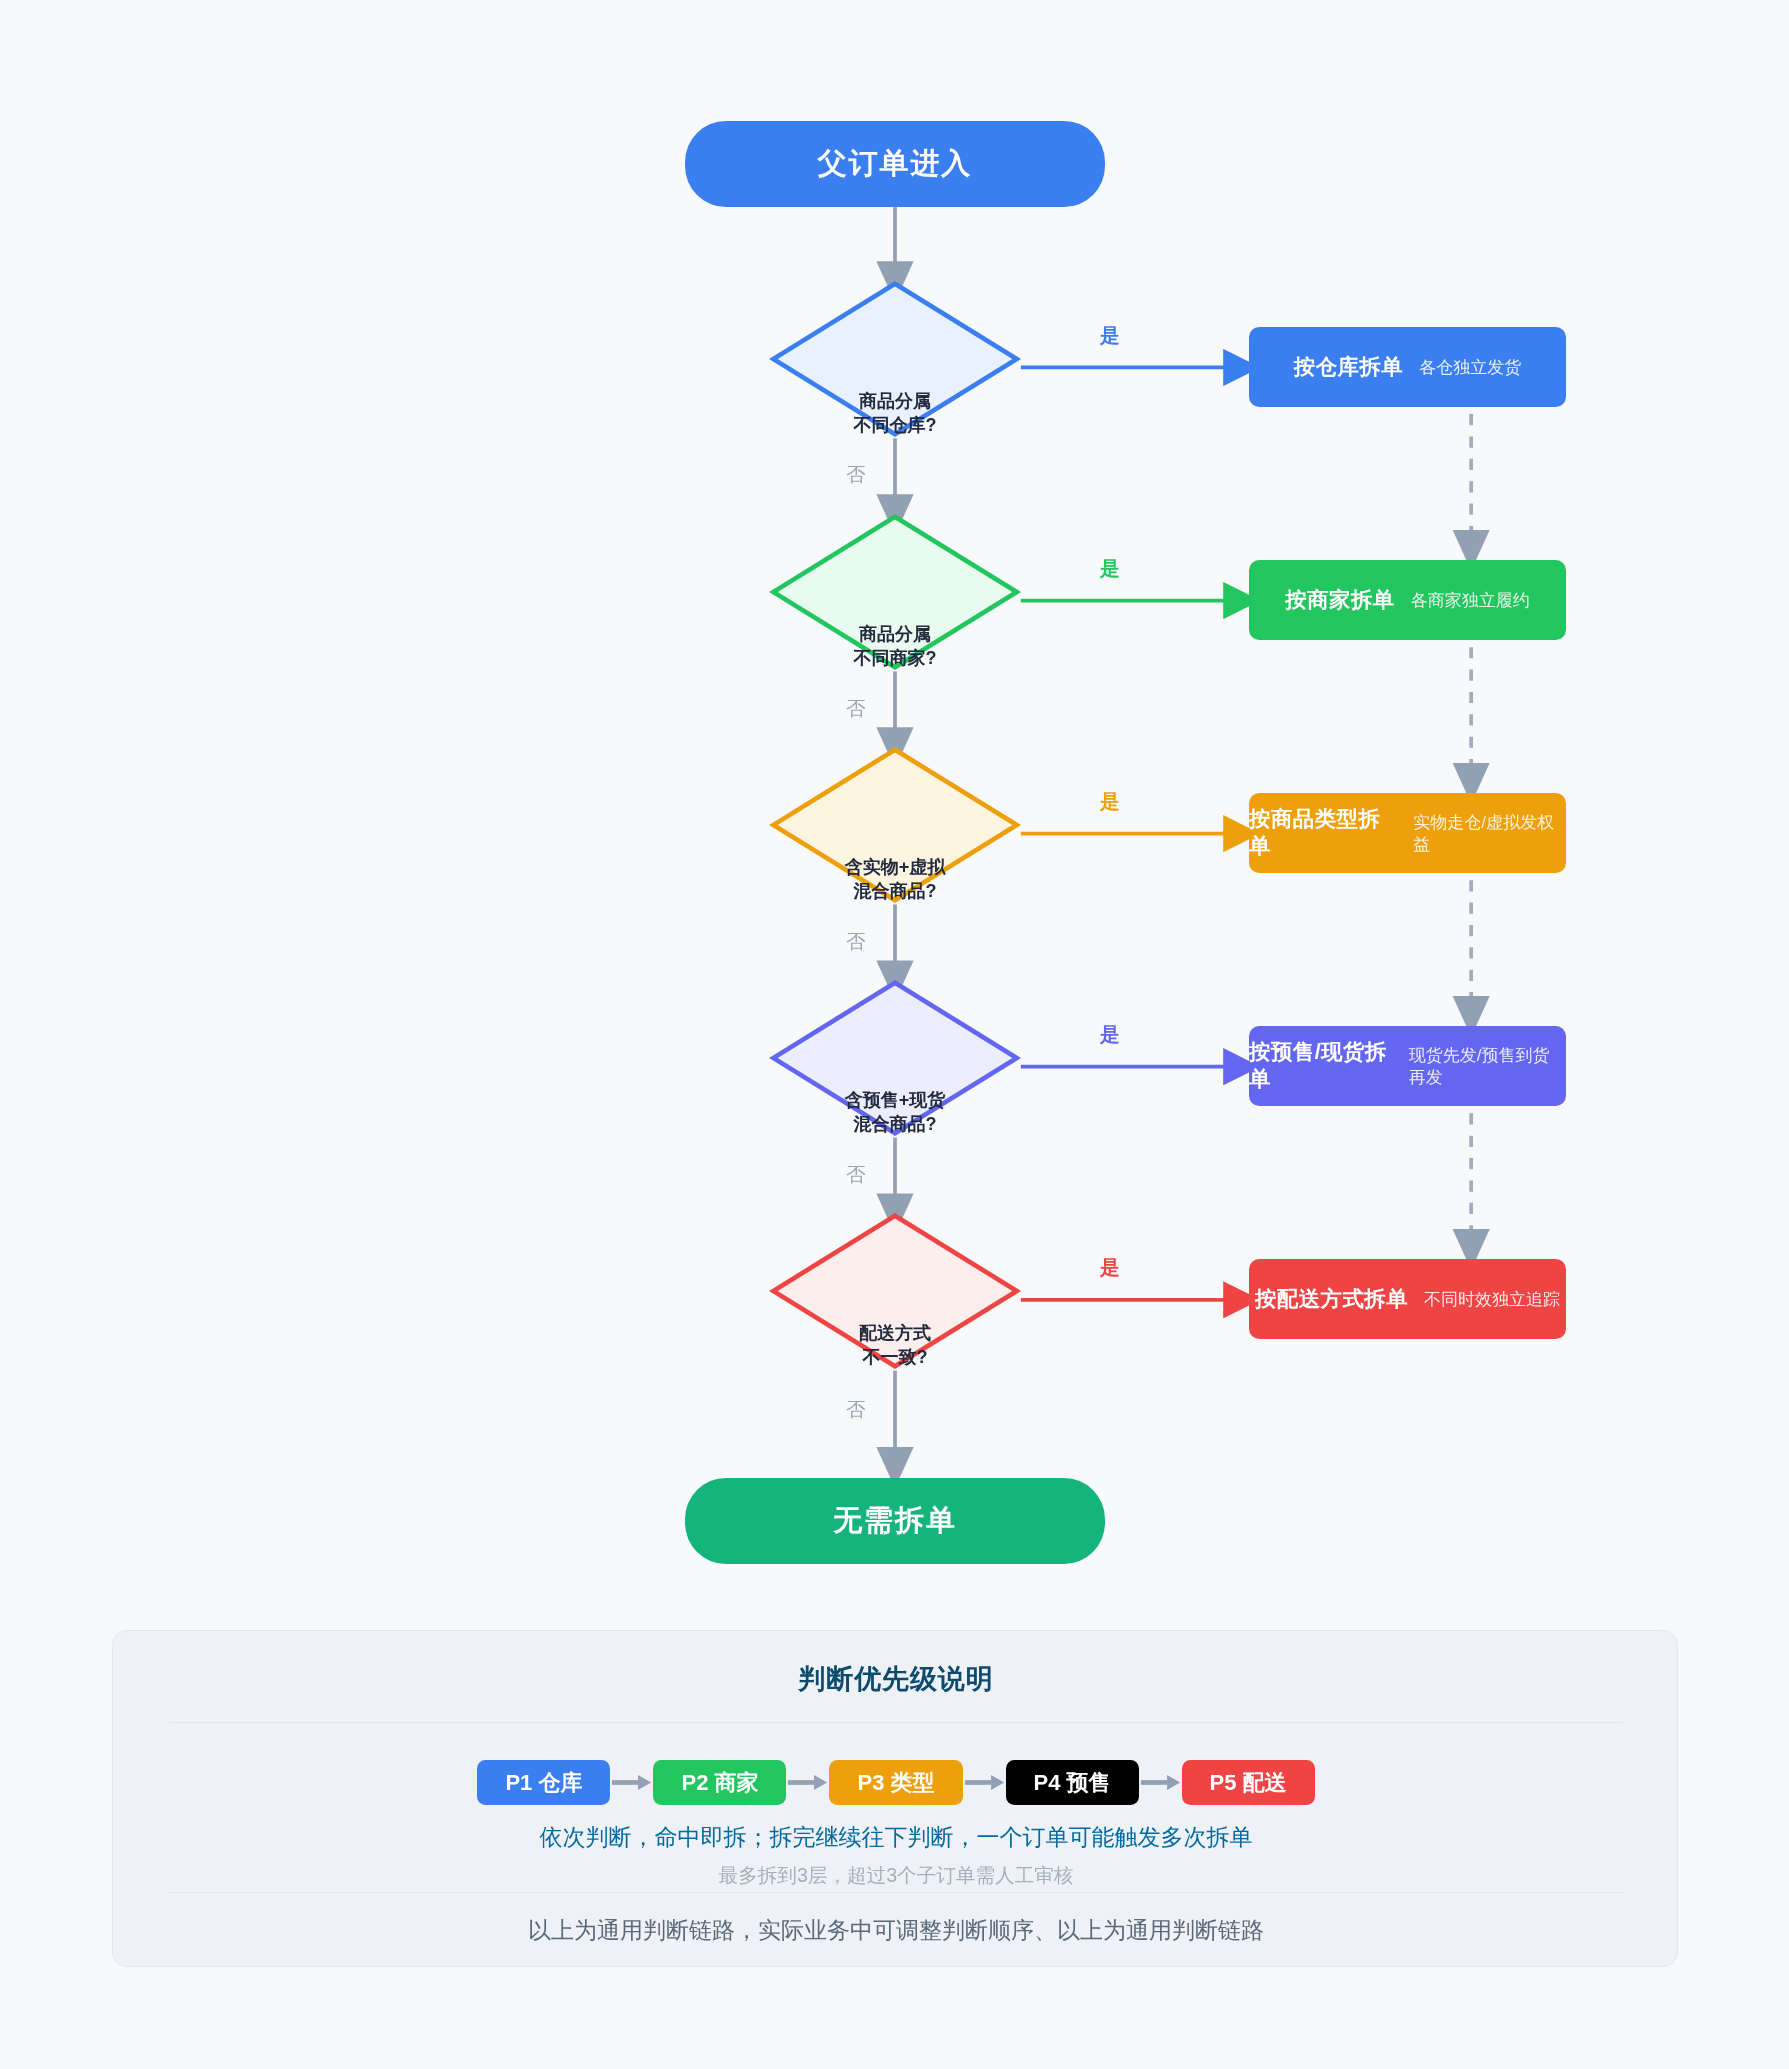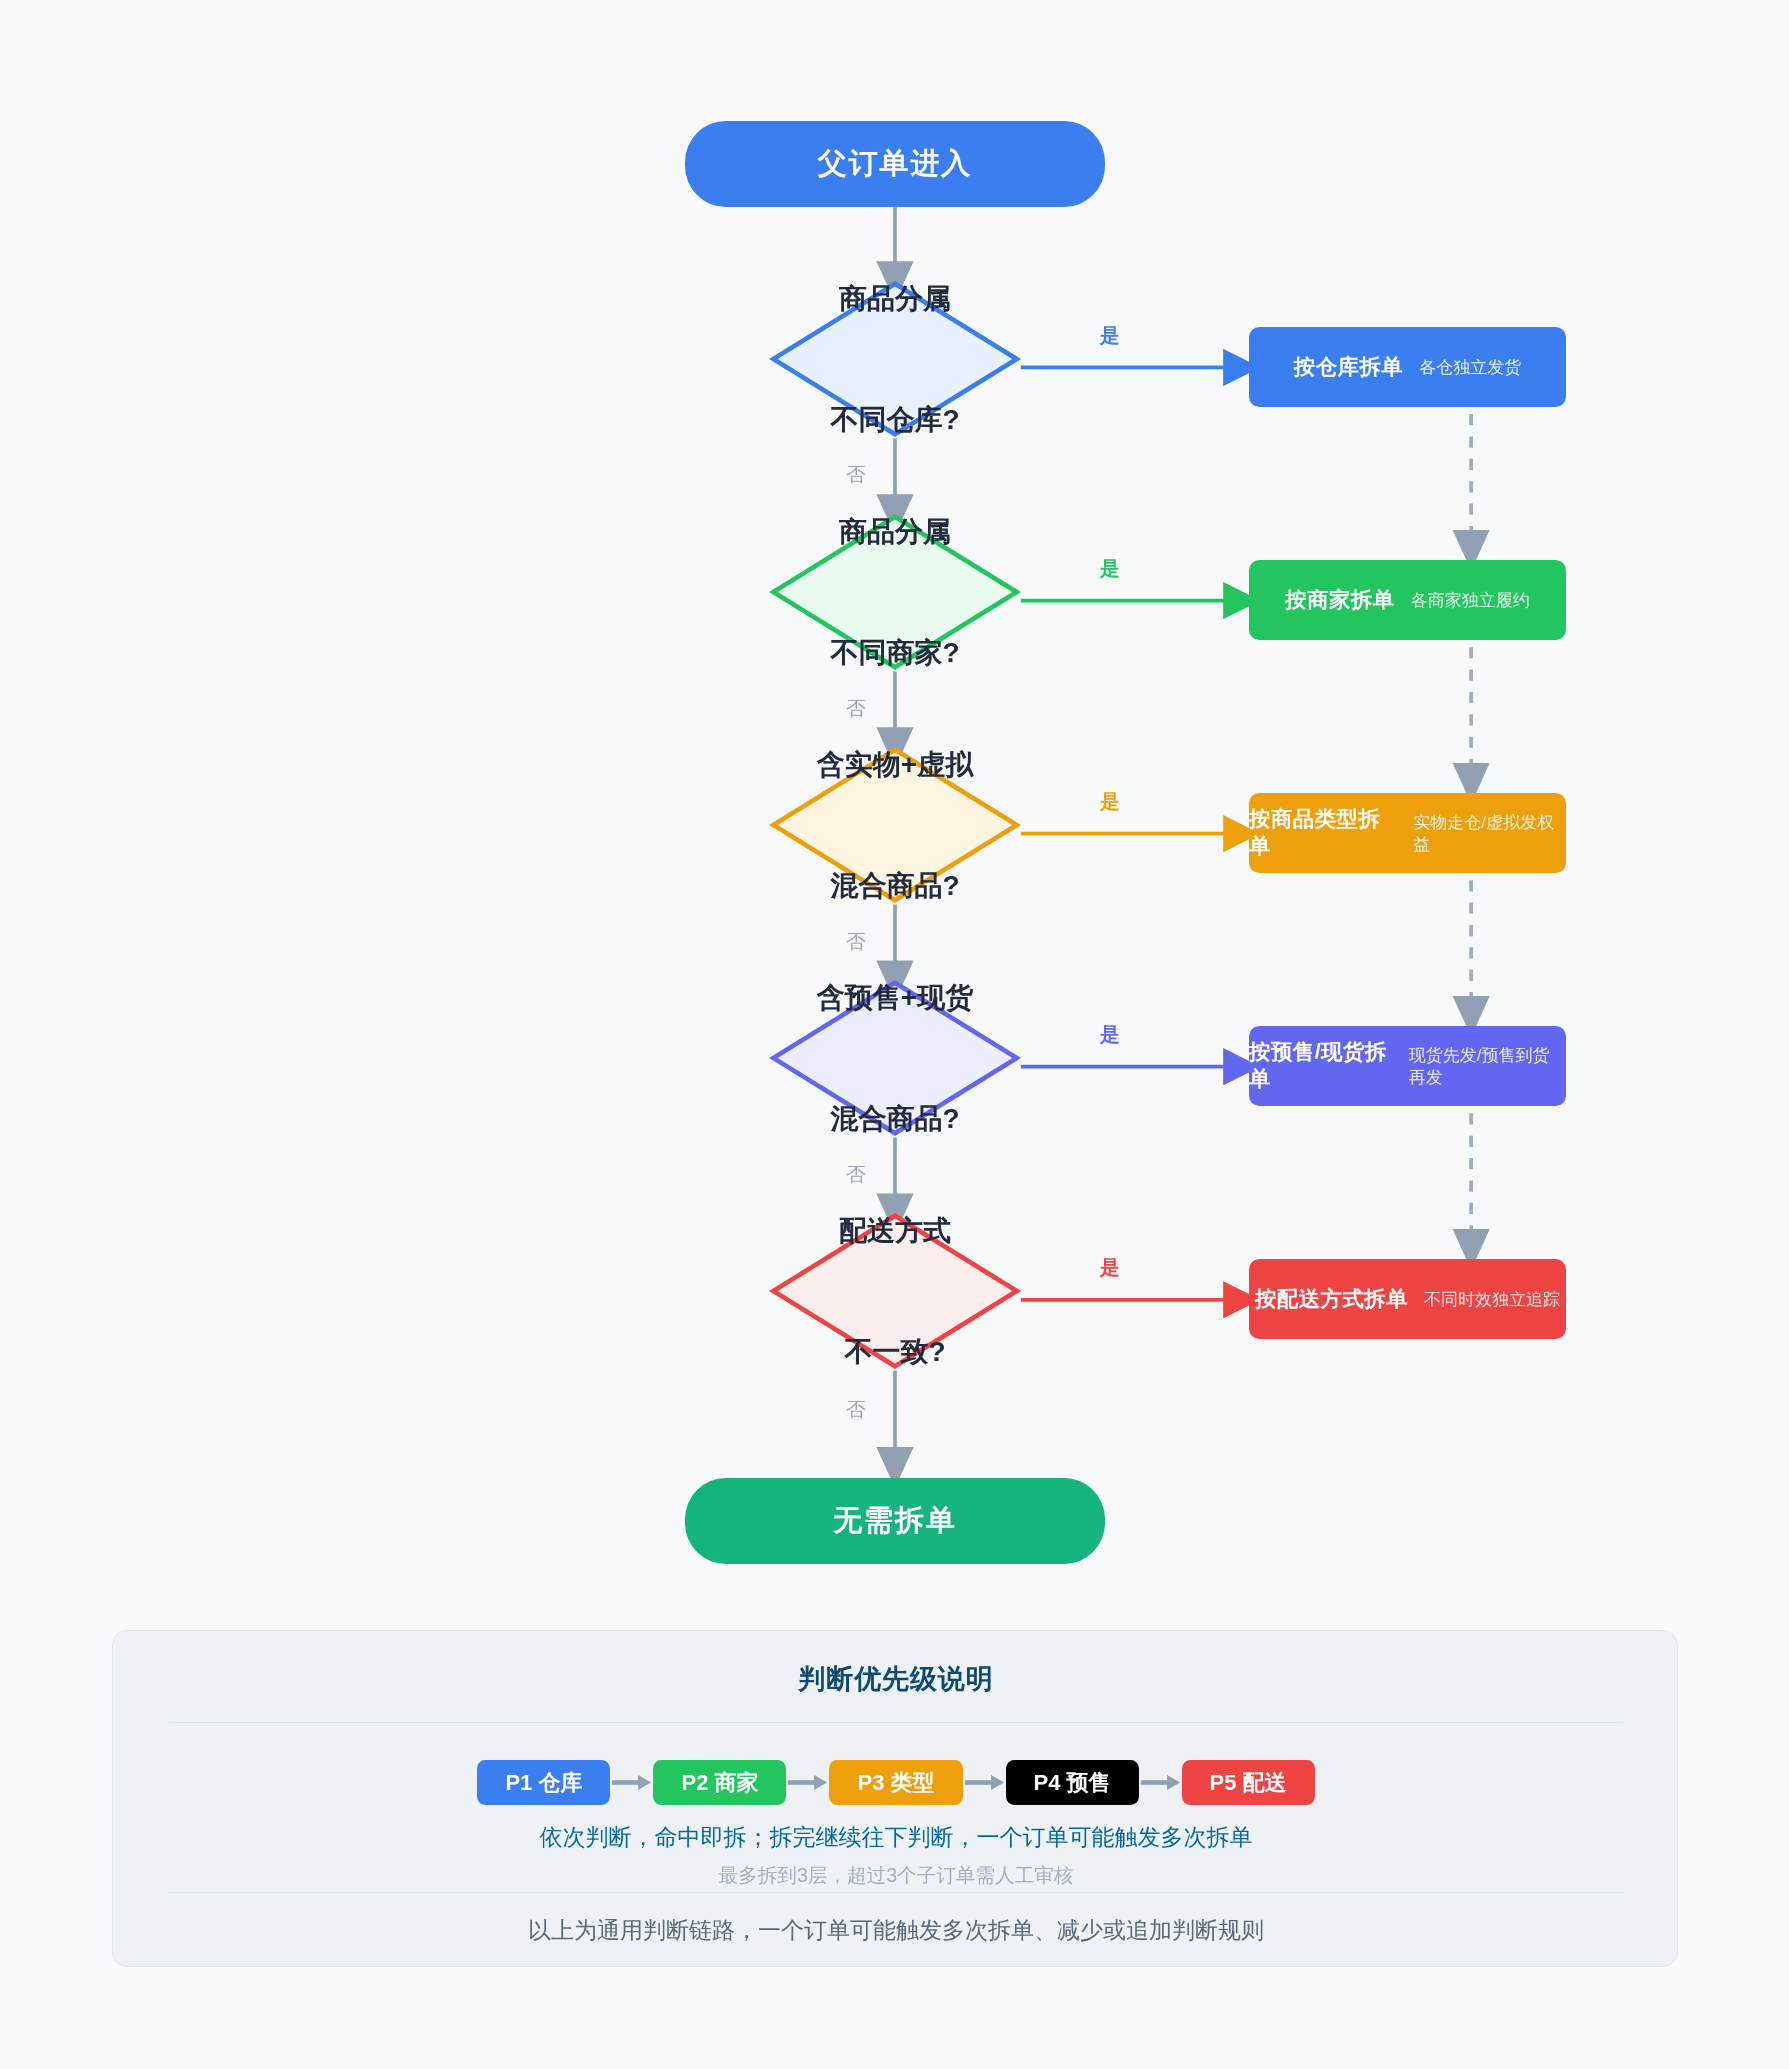--- a/index.html
+++ b/index.html
@@ -63,22 +63,22 @@
     left: 0; top: 0;
     width: 252px; height: 158px;
   }
   .diamond-text {
     position: absolute;
     left: 0; top: 0;
     width: 252px; height: 158px;
     display: flex;
     flex-direction: column;
     align-items: center;
-    justify-content: space-between;
-    font-size: 28px;
+    justify-content: flex-end;
+    font-size: 18px;
     font-weight: bold;
     color: #222b3d;
     line-height: 1.33;
     text-align: center;
   }
 
   
   .action-box {
     position: absolute;
     width: 317px;
@@ -384,17 +384,17 @@
           </svg>
       </div>
       <div class="chip" style="background:#ef4444;">
         <span>P5 配送</span>
       </div>
     </div>
 
     <div class="legend-line main">依次判断，命中即拆；拆完继续往下判断，一个订单可能触发多次拆单</div>
     <div class="legend-line sub">最多拆到3层，超过3个子订单需人工审核</div>
     <div class="legend-rule r2"></div>
-    <div class="legend-line foot">以上为通用判断链路，一个订单可能触发多次拆单、减少或追加判断规则</div>
+    <div class="legend-line foot">以上为通用判断链路，实际业务中可调整判断顺序、以上为通用判断链路</div>
   </div>
 
 </div>
 
 
 </body></html>

